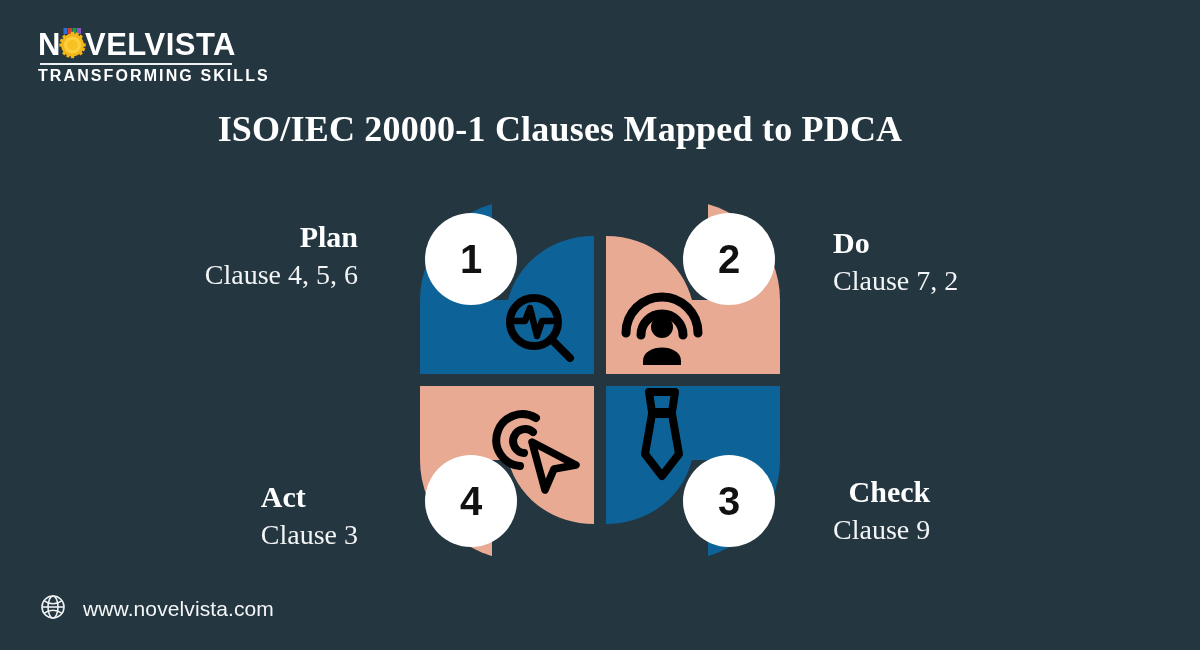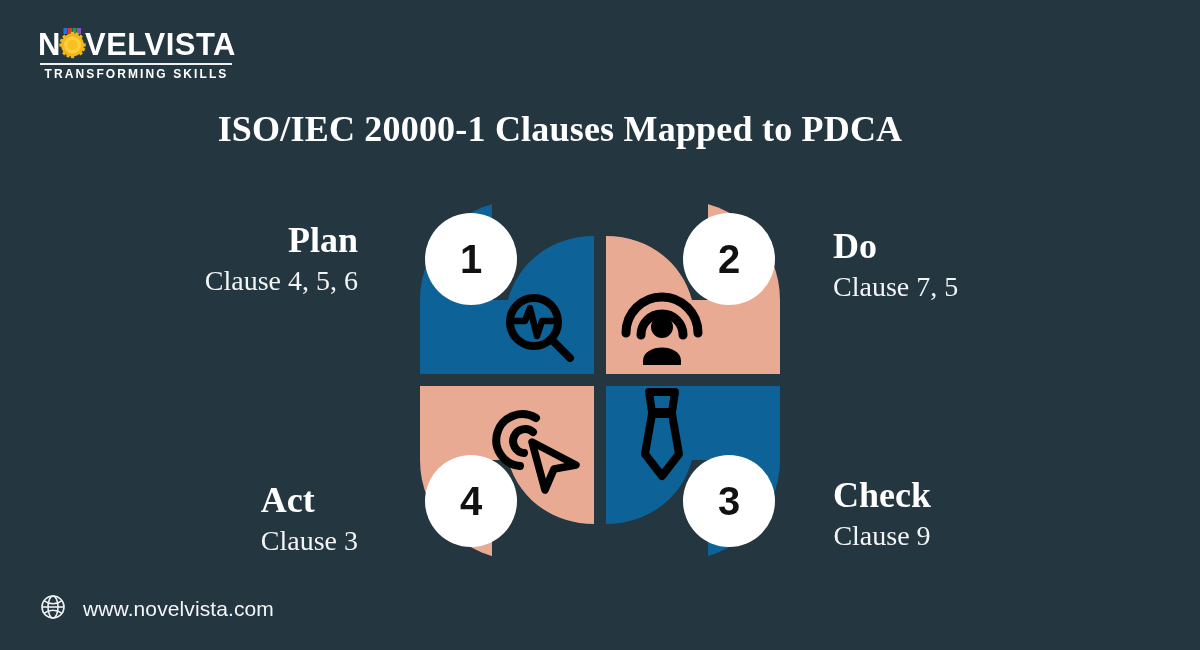--- a/index.html
+++ b/index.html
@@ -48,21 +48,21 @@
     background: #ffffff;
     opacity: .92;
   }
   #logo-tagline {
     position: absolute;
     left: 0px;
     top: 41px;
     width: 197px;
     text-align: center;
     font-family: "Liberation Sans", sans-serif;
-    font-size: 12px;
+    font-size: 16px;
     font-weight: 700;
     letter-spacing: 2.1px;
     color: #ffffff;
     white-space: nowrap;
   }
 
   
   #page-title {
     position: absolute;
     left: 0;
@@ -94,21 +94,21 @@
   }
 
   
   .sidelabel {
     position: absolute;
     font-family: "Liberation Serif", serif;
     color: #ffffff;
     line-height: 1.0;
   }
   .sidelabel .lbl-title {
-    font-size: 36px;
+    font-size: 30px;
     font-weight: 700;
     display: block;
     margin-bottom: 9px;
   }
   .sidelabel .lbl-sub {
     font-size: 28px;
     font-weight: 400;
     display: block;
     color: #f2f4f5;
   }
@@ -123,21 +123,21 @@
     text-align: left;
   }
   #label-act {
     right: 842px;
     top: 482px;
     text-align: left;
   }
   #label-check {
     left: 833px;
     top: 477px;
-    text-align: center;
+    text-align: right;
   }
 
   
   #footer {
     position: absolute;
     left: 40px;
     bottom: 26px;
     display: flex;
     align-items: center;
     gap: 17px;
@@ -281,21 +281,21 @@
     </svg>
   </div>
 
   <div class="sidelabel" id="label-plan">
     <span class="lbl-title">Plan</span>
     <span class="lbl-sub">Clause 4, 5, 6</span>
   </div>
 
   <div class="sidelabel" id="label-do">
     <span class="lbl-title">Do</span>
-    <span class="lbl-sub">Clause 7, 5</span>
+    <span class="lbl-sub">Clause 7, 2</span>
   </div>
 
   <div class="sidelabel" id="label-act">
     <span class="lbl-title">Act</span>
     <span class="lbl-sub">Clause 3</span>
   </div>
 
   <div class="sidelabel" id="label-check">
     <span class="lbl-title">Check</span>
     <span class="lbl-sub">Clause 9</span>

